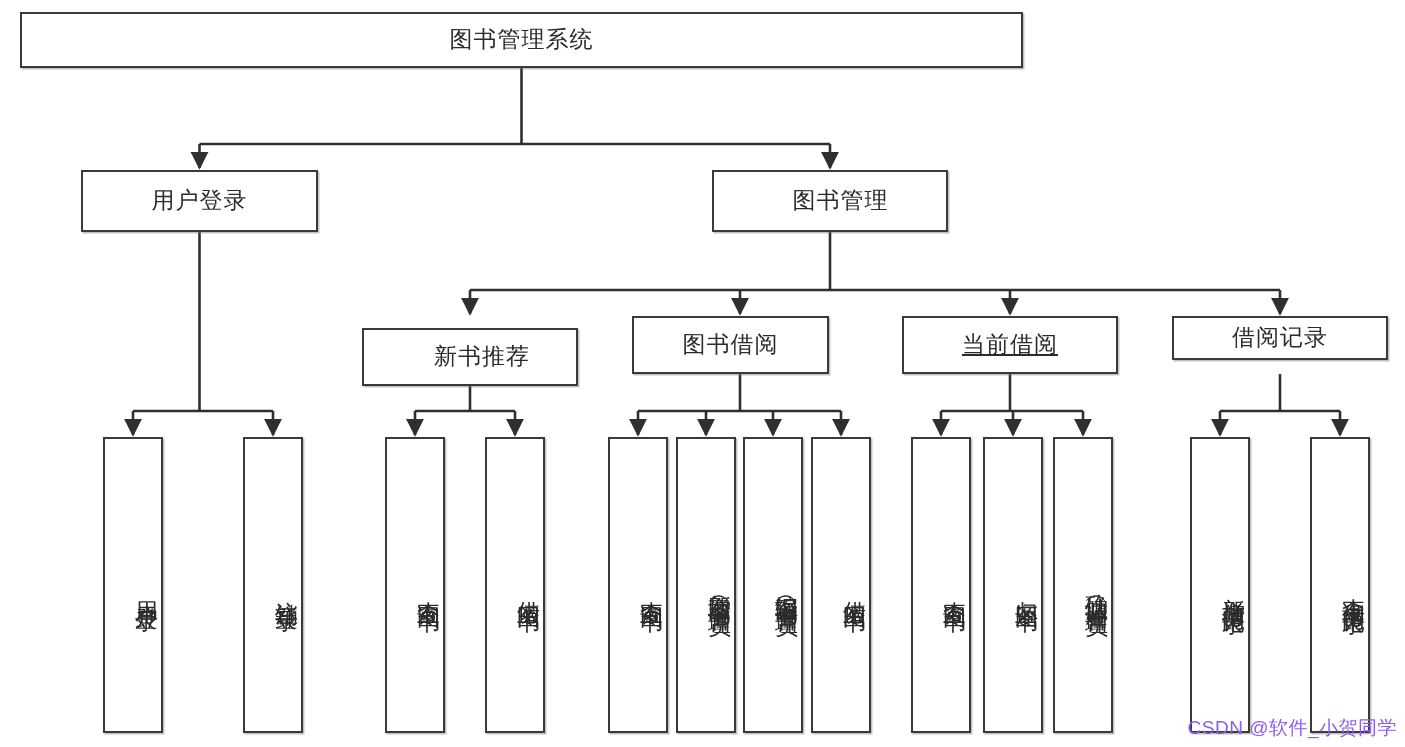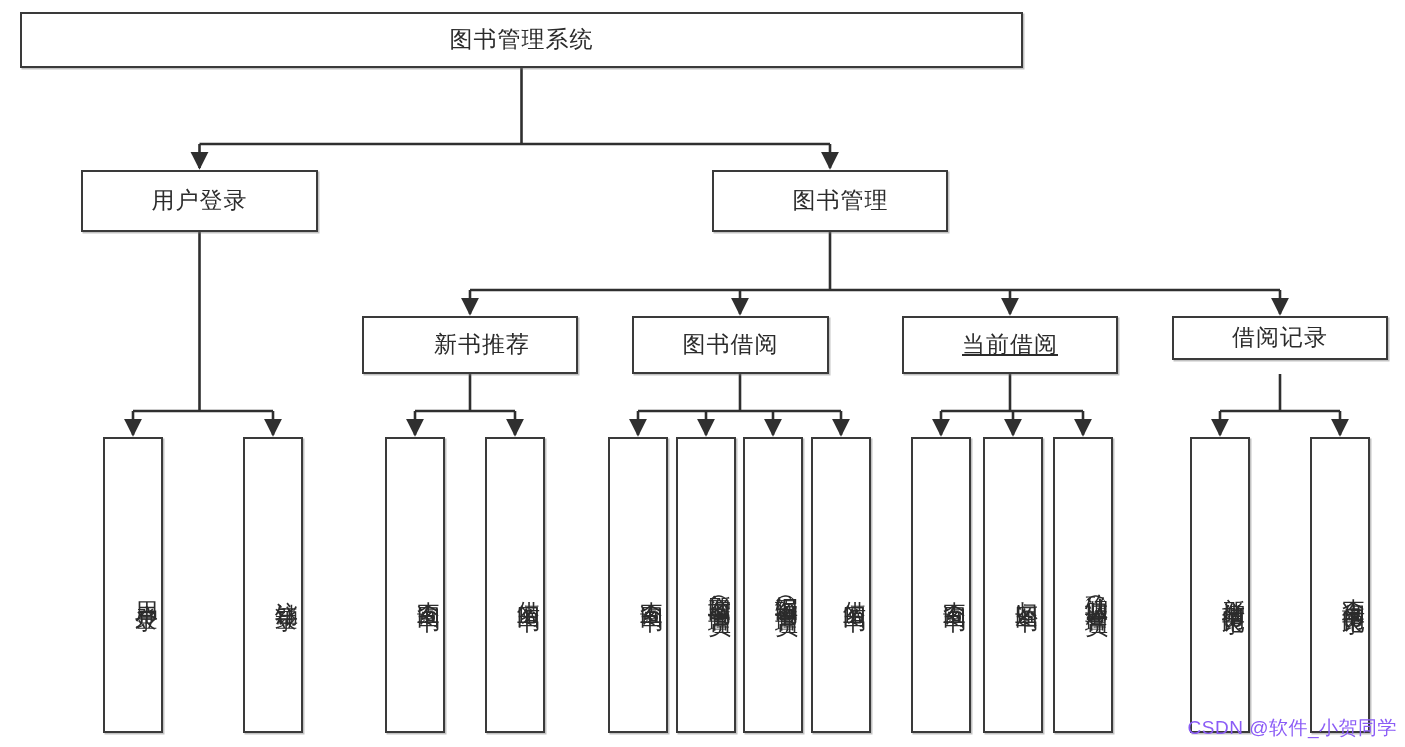--- a/index.html
+++ b/index.html
@@ -121,21 +121,21 @@
     <span class="label">图书管理系统</span>
   </div>
 
   <div class="node horizontal" style="left: 81px; top: 170px; width: 237px; height: 62px;">
     <span class="label">用户登录</span>
   </div>
   <div class="node horizontal" style="left: 712px; top: 170px; width: 236px; height: 62px; padding-left: 21px;">
     <span class="label">图书管理</span>
   </div>
 
-  <div class="node horizontal" style="left: 362px; top: 316px; width: 216px; height: 58px; padding-left: 24px;">
+  <div class="node horizontal" style="left: 362px; top: 328px; width: 216px; height: 58px; padding-left: 24px;">
     <span class="label">新书推荐</span>
   </div>
   <div class="node horizontal" style="left: 632px; top: 316px; width: 197px; height: 58px;">
     <span class="label">图书借阅</span>
   </div>
   <div class="node horizontal" style="left: 902px; top: 316px; width: 216px; height: 58px; text-decoration: underline;">
     <span class="label">当前借阅</span>
   </div>
   <div class="node horizontal" style="left: 1172px; top: 316px; width: 216px; height: 44px;">
     <span class="label">借阅记录</span>

